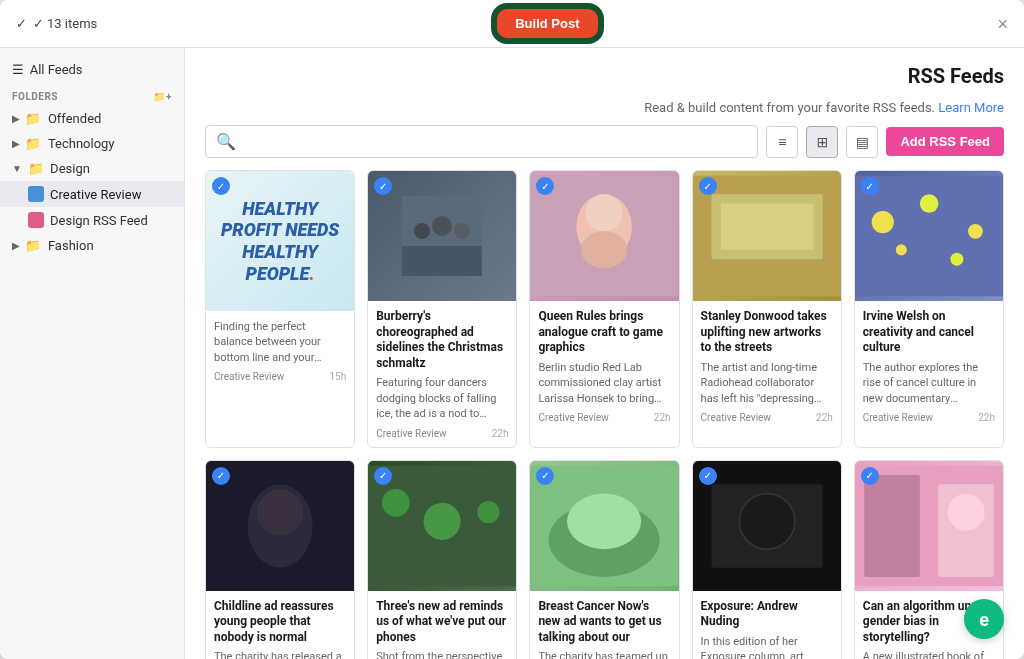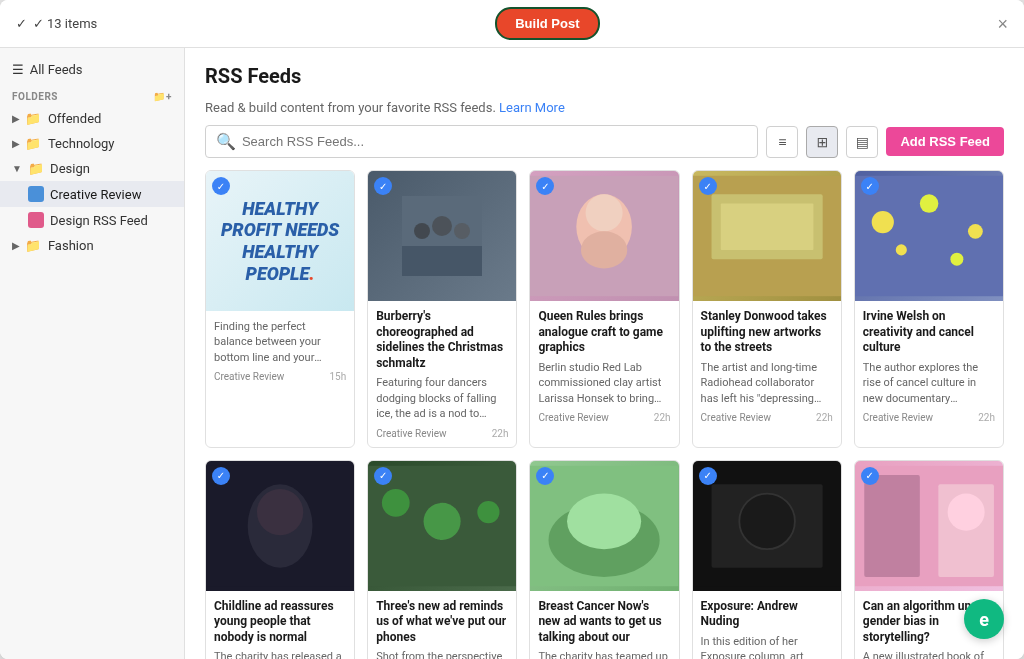--- a/index.html
+++ b/index.html
@@ -36,21 +36,21 @@
     .title-bar-left {
       display: flex;
       align-items: center;
       gap: 6px;
       font-size: 13px;
       color: #444;
     }
     .build-post-btn {
       background: #e8472a;
       color: #fff;
-      border: 2px solid #14532d;
+      border: 6px solid #14532d;
       border-radius: 16px;
       padding: 7px 18px;
       font-size: 13px;
       font-weight: 600;
       cursor: pointer;
     }
     .close-btn {
       background: none;
       border: none;
       font-size: 18px;
@@ -128,20 +128,21 @@
     .content {
       flex: 1;
       display: flex;
       flex-direction: column;
       overflow: hidden;
       background: #fff;
     }
     .content-header {
       padding: 16px 20px 10px;
       flex-shrink: 0;
+      text-align: right;
     }
     .content-header h1 {
       font-size: 20px;
       font-weight: 700;
       color: #1a1a1a;
       margin-bottom: 4px;
     }
     .content-header p {
       font-size: 13px;
       color: #666;
@@ -373,21 +374,20 @@
       <div class="content-header">
         <h1>RSS Feeds</h1>
         <p>
           <span>Read &amp; build content from your favorite RSS feeds.</span>
           <a href="#">Learn More</a>
         </p>
       </div>
       <div class="toolbar">
         <div class="search-box">
           <span>🔍</span>
-          <input type="text" placeholder="Search RSS Feeds..." style="">
         </div>
         <button class="view-btn">≡</button>
         <button class="view-btn active">⊞</button>
         <button class="view-btn">▤</button>
         <button class="add-rss-btn">Add RSS Feed</button>
       </div>
 
       <div class="cards-container">
         <div class="cards-grid">
 

